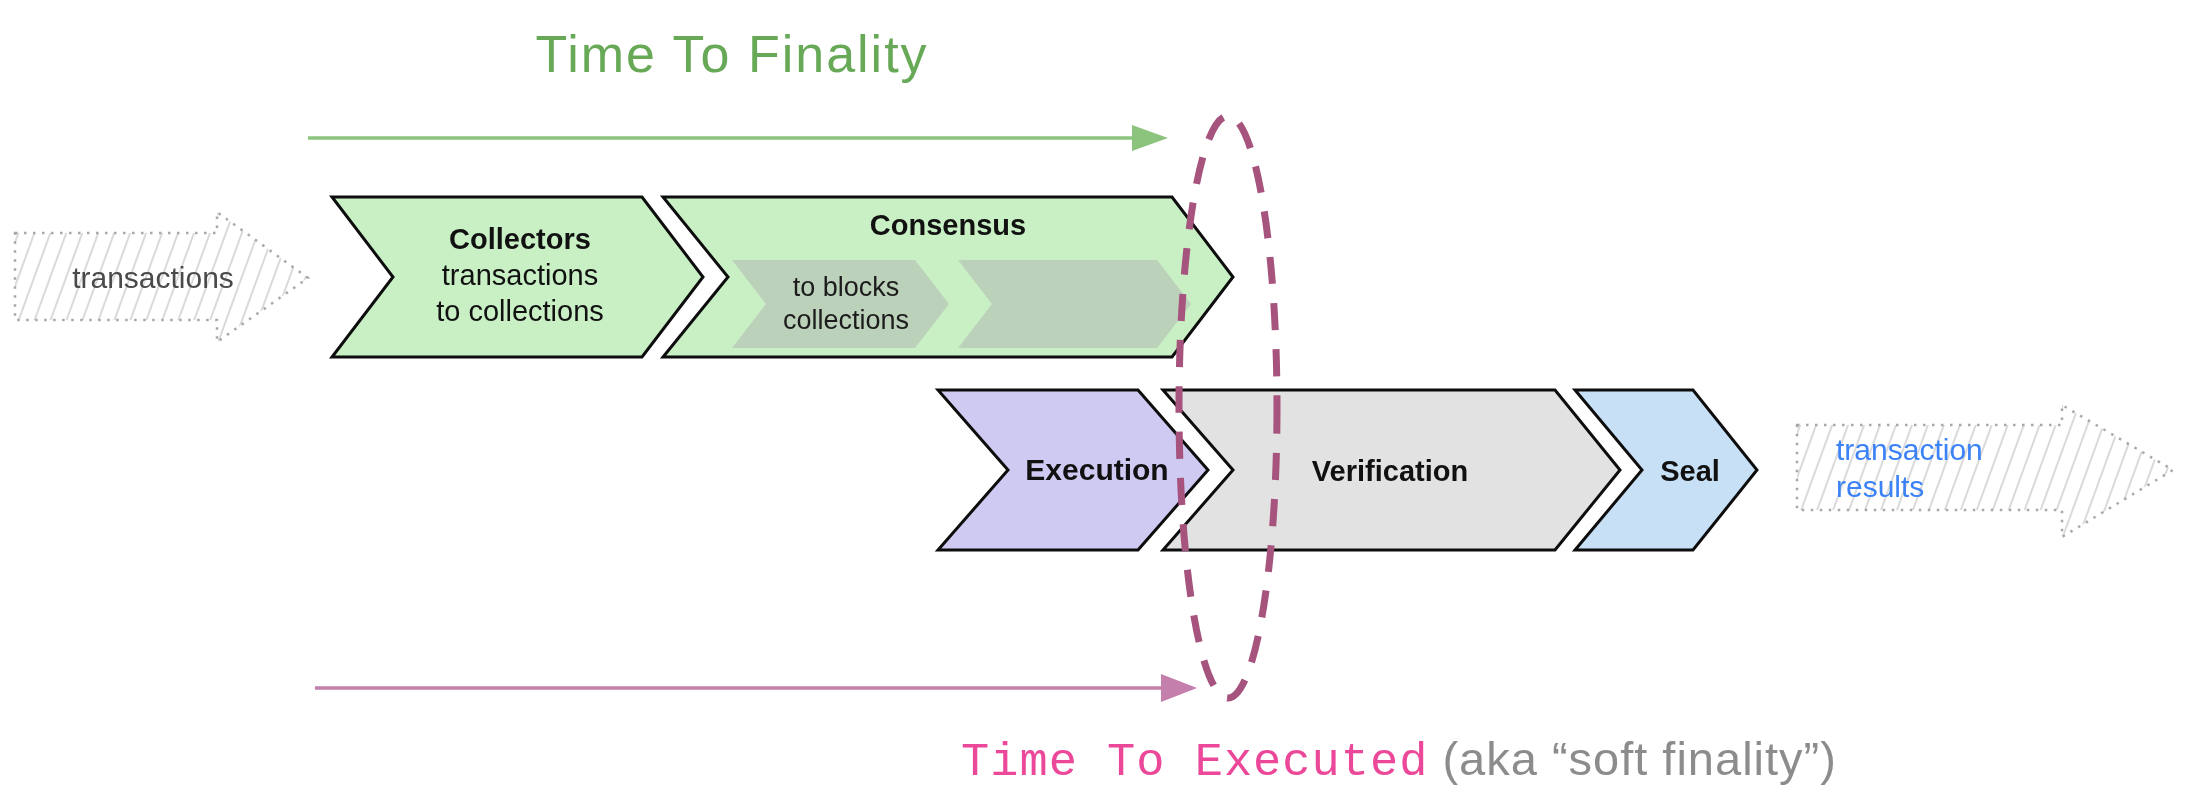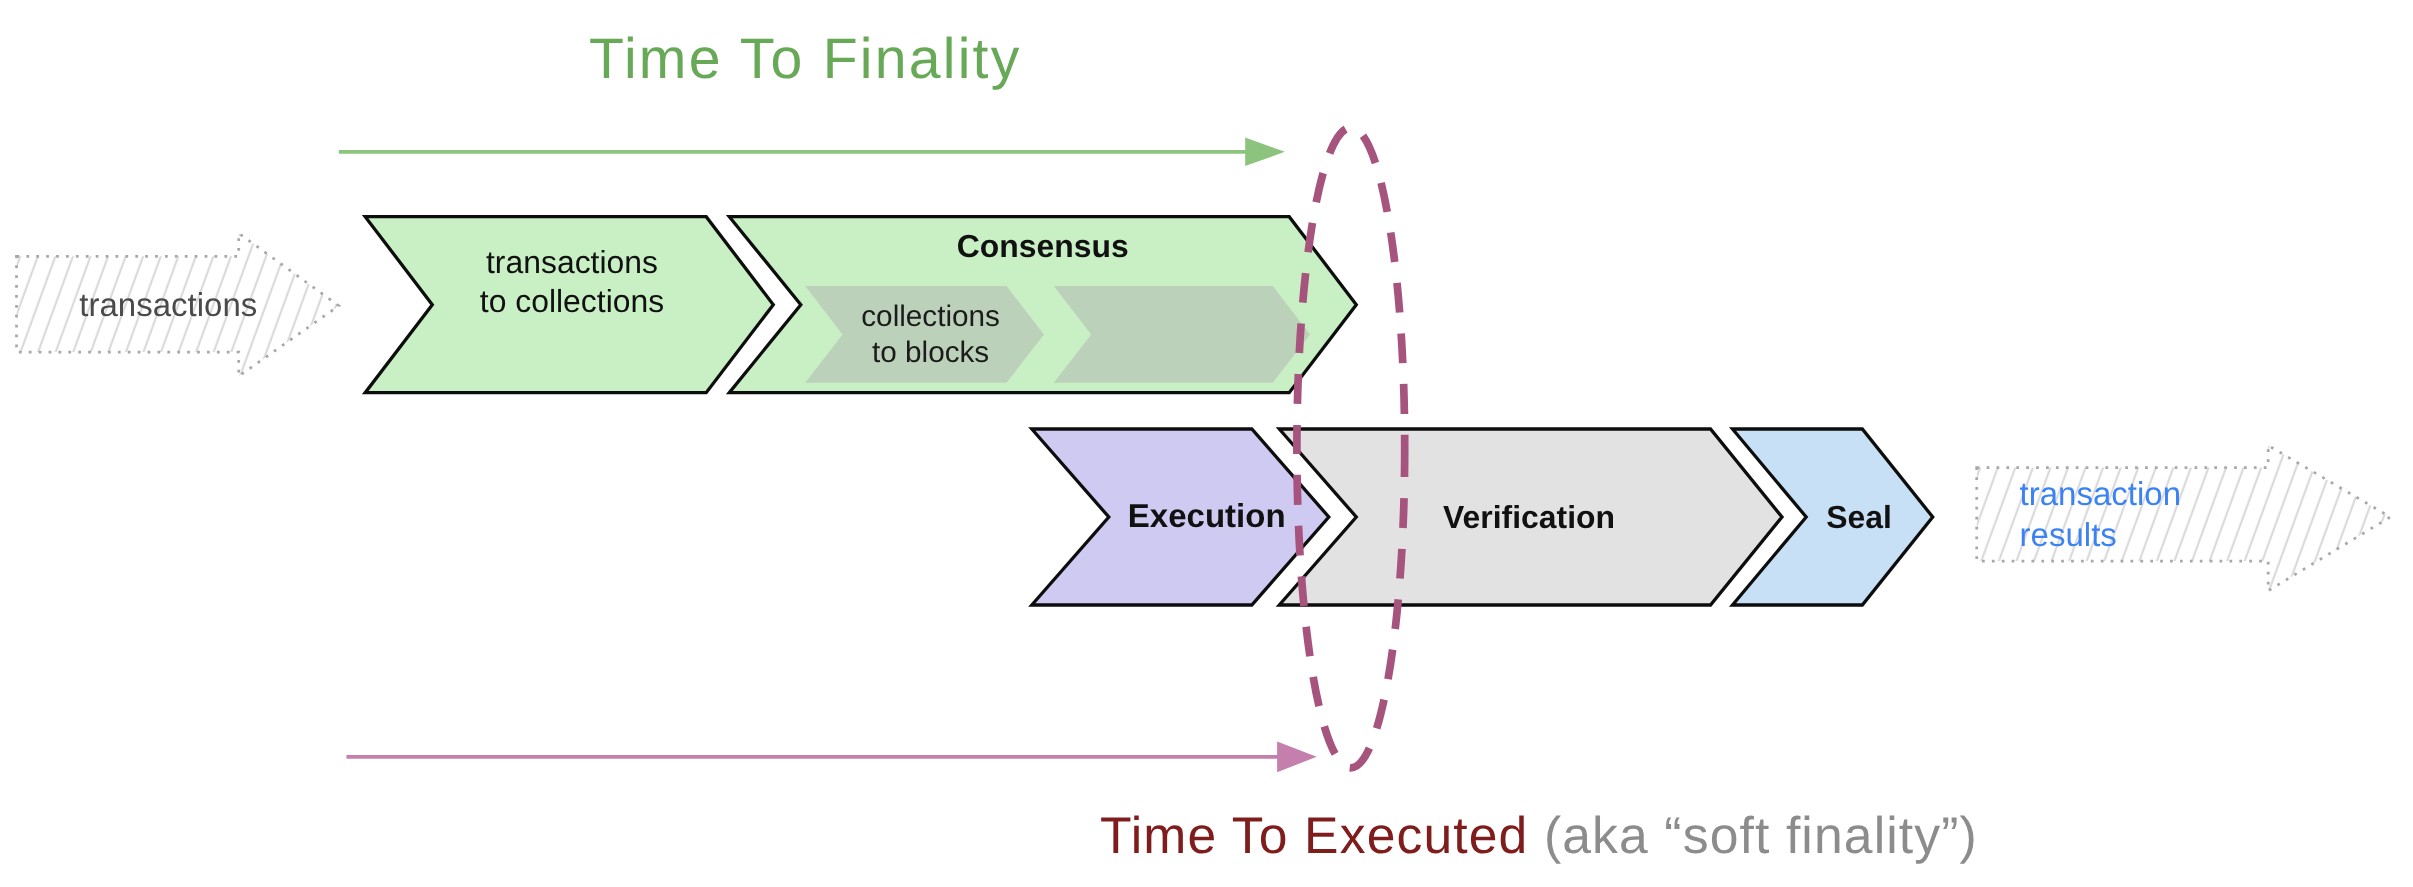--- a/index.html
+++ b/index.html
@@ -51,44 +51,45 @@
     <polygon points="1163,390 1555,390 1620,470 1555,550 1163,550 1233,470" fill="#e2e2e2" stroke="#0d0d0d" stroke-width="3"></polygon>
 
     <polygon points="1575,390 1693,390 1757,470 1693,550 1575,550 1642,470" fill="#c7e0f5" stroke="#0d0d0d" stroke-width="3"></polygon>
   </svg>
 
   <div class="label big-title" style="left:472px;top:24px;width:520px;color:#68a958;">Time To Finality</div>
 
   <div class="label sketch-text" style="left:28px;top:260px;width:250px;font-size:30px;">transactions</div>
 
   <div class="label" style="left:380px;top:221px;width:280px;">
+    <div class="bold">Collectors</div>
     <div>transactions</div>
     <div>to collections</div>
   </div>
 
   <div class="label bold" style="left:798px;top:207px;width:300px;">Consensus</div>
 
   <div class="label sub-label" style="left:736px;top:271px;width:220px;">
+    <div>to blocks</div>
     <div>collections</div>
-    <div>to blocks</div>
   </div>
 
 
   <div class="label bold" style="left:1240px;top:453px;width:300px;">Verification</div>
 
   <div class="label bold" style="left:987px;top:452px;width:220px;font-size:30px;">Execution</div>
 
   <div class="label bold" style="left:1600px;top:453px;width:180px;">Seal</div>
 
   <div class="label left-align" style="left:1836px;top:431px;width:240px;font-size:30px;line-height:37px;color:#3b82f6;">
     <div>transaction</div>
     <div>results</div>
   </div>
 
   <div class="label bottom-title" style="left:897px;top:731px;width:1004px;">
-    <span style="color:#7f1d1d;">Time To Executed</span><span style="color:#8c8c8c;"> (aka “soft finality”)</span>
+    <span style="color:#ec4899;font-family:Liberation Mono, monospace;">Time To Executed</span><span style="color:#8c8c8c;"> (aka “soft finality”)</span>
   </div>
 
   <svg class="layer-ellipse" width="2194" height="806" viewBox="0 0 2194 806">
     <ellipse cx="1228" cy="407" rx="49" ry="291" fill="none" stroke="#a6537e" stroke-width="7" stroke-dasharray="27 19"></ellipse>
   </svg>
 
 </div>
 
 </body></html>

